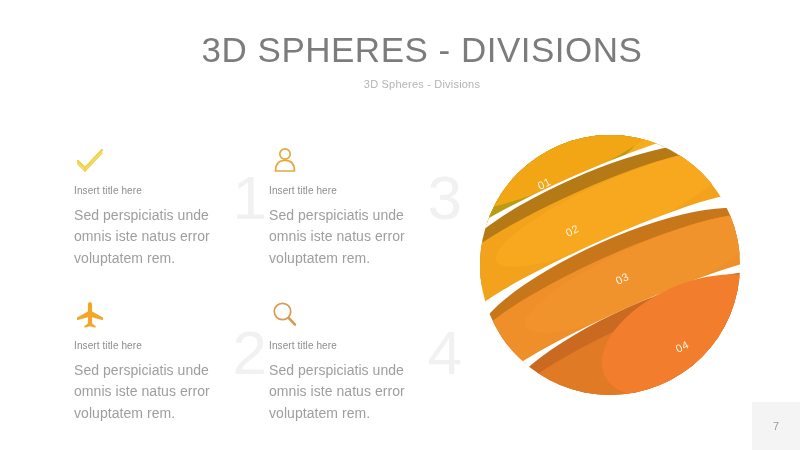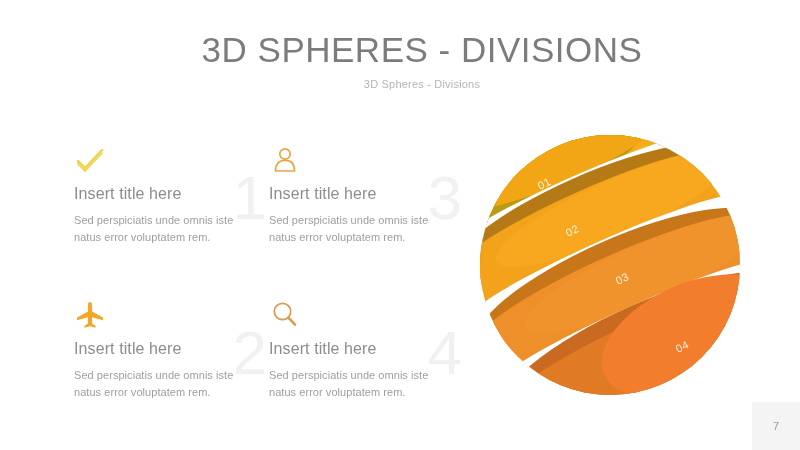--- a/index.html
+++ b/index.html
@@ -57,28 +57,28 @@
   .feature.f3 { left: 247px; top: 145px; }
   .feature.f2 { left: 52px;  top: 300px; }
   .feature.f4 { left: 247px; top: 300px; }
 
   .feature-icon {
     height: 32px;
     display: block;
     margin-bottom: 8px;
   }
   .feature-title {
-    font-size: 16px;
+    font-size: 10px;
     font-weight: 400;
     color: #8d8d8d;
     margin-bottom: 9px;
     letter-spacing: 0.1px;
   }
   .feature-body {
-    font-size: 11px;
+    font-size: 14px;
     line-height: 1.52;
     color: #9e9e9e;
     width: 160px;
     letter-spacing: 0.05px;
   }
   .feature-num {
     position: absolute;
     right: -8px;
     top: 22px;
     font-size: 62px;

